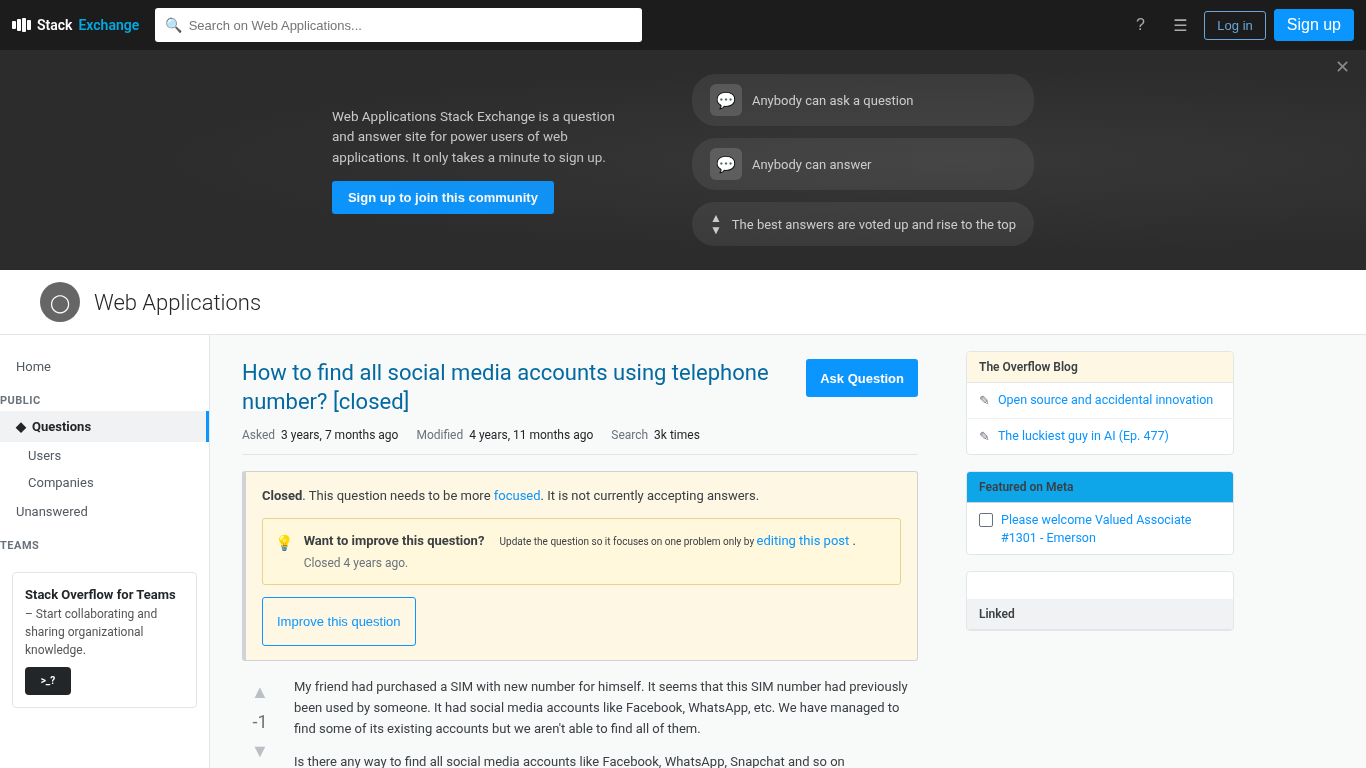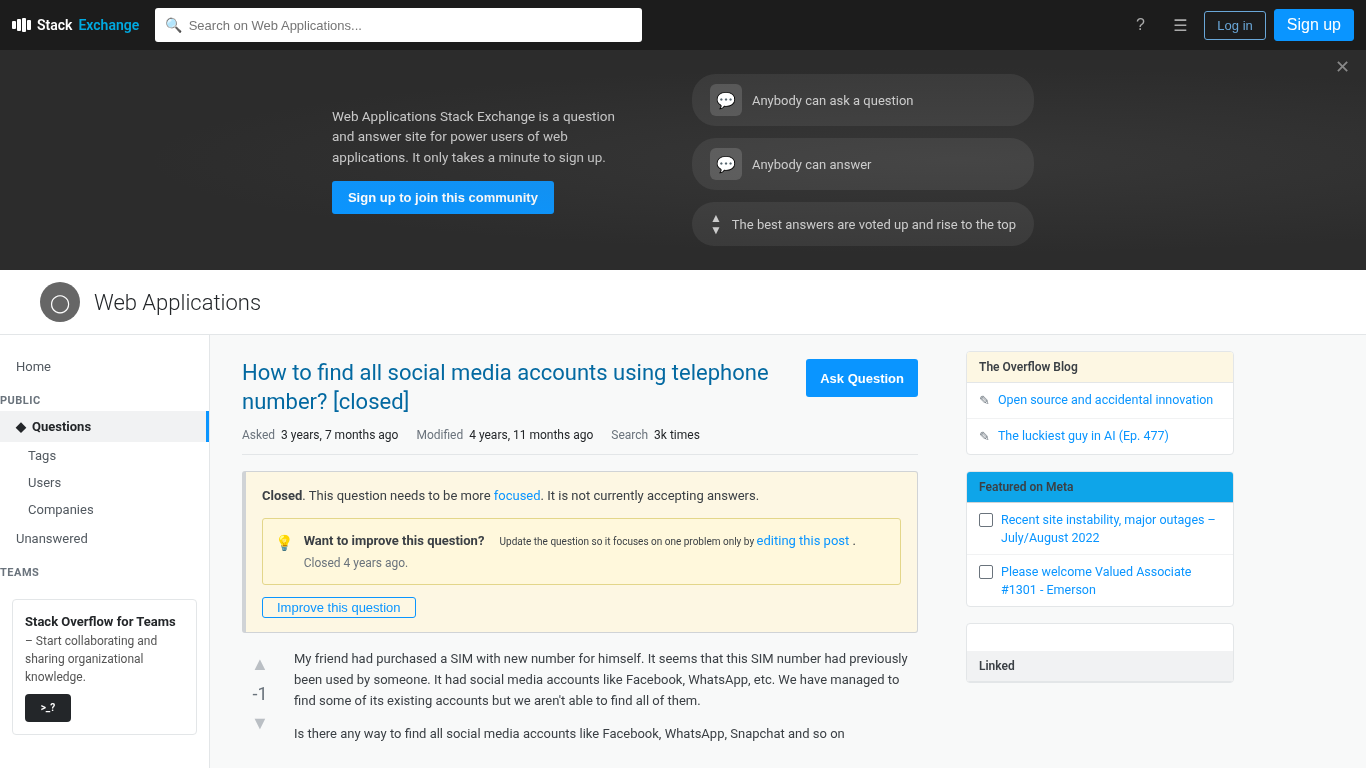--- a/index.html
+++ b/index.html
@@ -365,21 +365,21 @@
     .improve-section .bulb-icon { color: #f5a623; margin-top: 1px; font-size: 15px; }
     .improve-section .improve-text { font-size: 10px; color: #3b4045; line-height: 1.5; margin-left: 12px; }
     .improve-section a { color: #0a95ff; text-decoration: none; }
     .improve-section .closed-note { font-size: 12px; color: #6a737c; margin-top: 4px; }
     .improve-btn {
       display: inline-block;
       margin-top: 12px;
       border: 1px solid #0a95ff;
       color: #0a95ff;
       background: none;
-      padding: 2px 14px;
+      padding: 16px 14px;
       border-radius: 3px;
       cursor: pointer;
       font-size: 13px;
     }
 
     
     .question-body {
       display: flex;
       gap: 16px;
     }
@@ -533,21 +533,20 @@
 </div>
 
 <div class="main-layout">
 
   <aside class="sidebar">
     <a class="sidebar-nav-item">Home</a>
     <div class="sidebar-section-label">PUBLIC</div>
     <a class="sidebar-nav-item active">
       <span style="margin-right:6px;">◆</span><span>Questions</span>
     </a>
-    <a class="sidebar-sub-item">Tags</a>
     <a class="sidebar-sub-item">Users</a>
     <a class="sidebar-sub-item">Companies</a>
     <a class="sidebar-nav-item">Unanswered</a>
     <div class="sidebar-section-label">TEAMS</div>
     <div class="sidebar-teams-box">
       <span class="teams-title">Stack Overflow for Teams</span>
       <span>– Start collaborating and sharing organizational knowledge.</span>
       <div class="sidebar-teams-logo">&gt;_?</div>
     </div>
   </aside>
@@ -613,24 +612,20 @@
       <div class="widget-item">
         <span class="widget-pencil">✎</span>
         <a href="#">The luckiest guy in AI (Ep. 477)</a>
       </div>
     </div>
 
     <div class="sidebar-widget">
       <div class="featured-header">Featured on Meta</div>
       <div class="widget-item">
         <div class="widget-checkbox"></div>
-        <a href="#">Recent site instability, major outages – July/August 2022</a>
-      </div>
-      <div class="widget-item">
-        <div class="widget-checkbox"></div>
         <a href="#">Please welcome Valued Associate #1301 - Emerson</a>
       </div>
     </div>
 
     <div class="sidebar-widget">
       <div class="linked-header">Linked</div>
     </div>
   </aside>
 
 </div>

